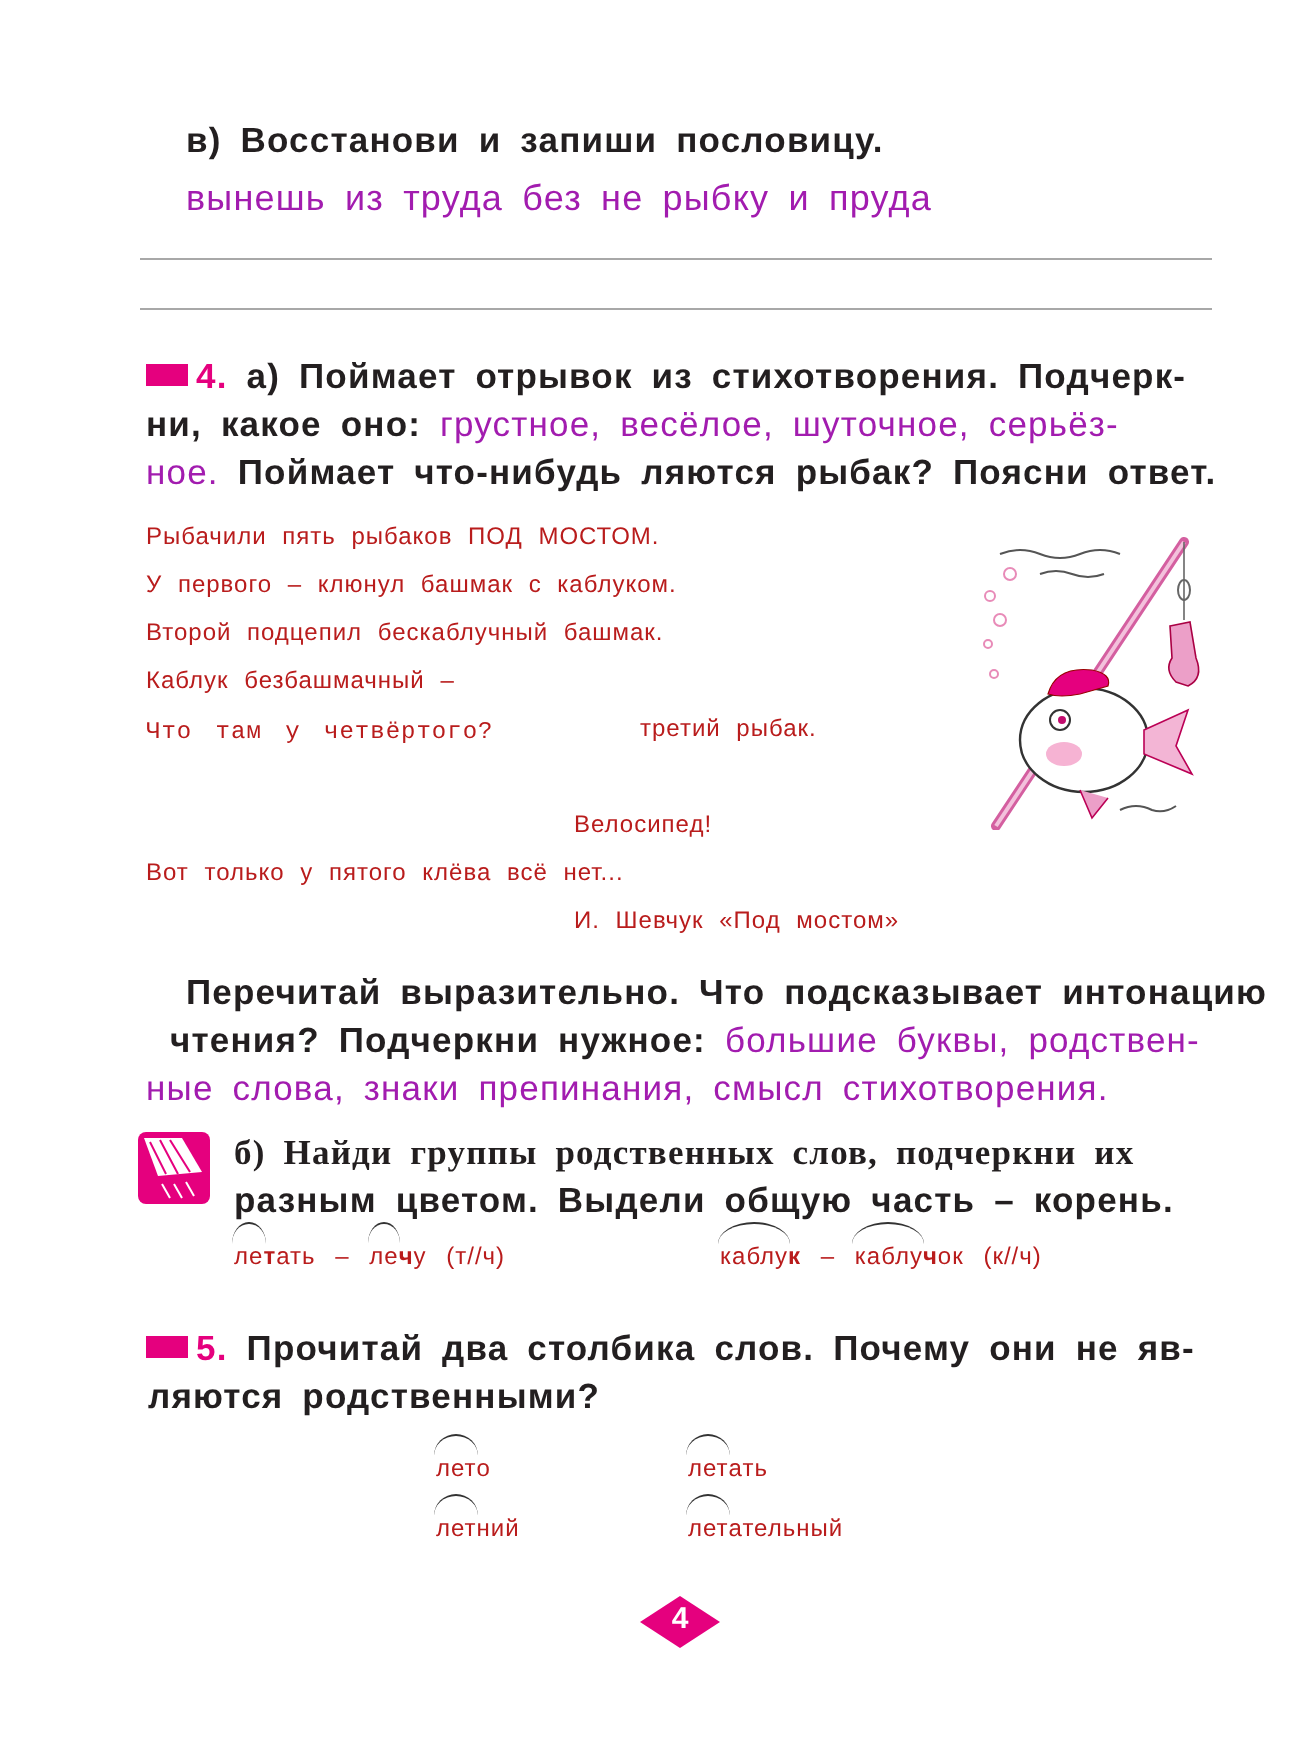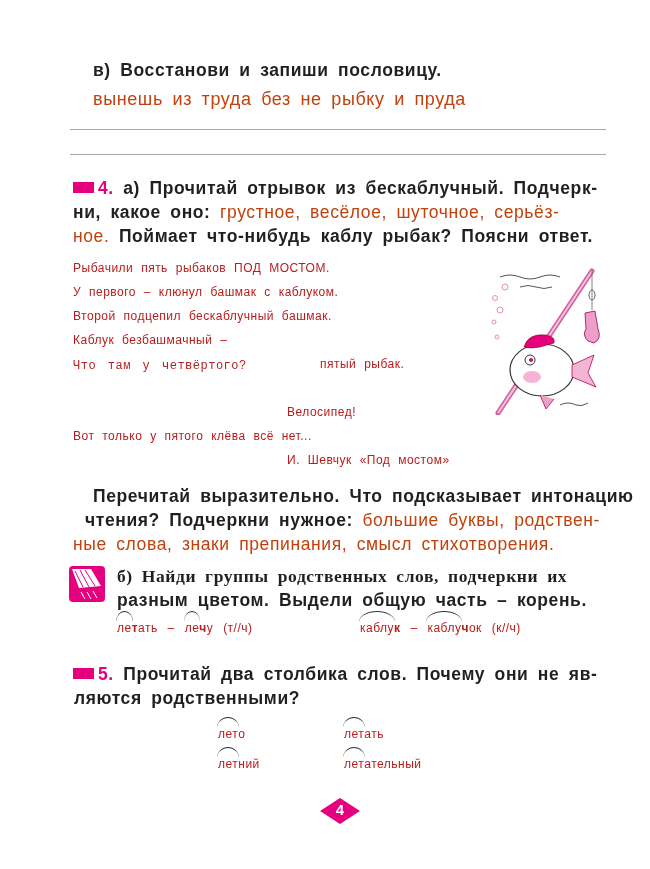--- a/index.html
+++ b/index.html
@@ -1,56 +1,56 @@
 <!DOCTYPE html>
 <html><head>
 <meta charset="utf-8">
 <style>
   html, body { margin:0; padding:0; background:#ffffff; }
   body { width:650px; height:869px; position:relative; overflow:hidden;
          font-family:"Liberation Sans", "DejaVu Sans", sans-serif; color:#231f20; }
   .abs { position:absolute; }
   .line { font-size:17.5px; letter-spacing:0.6px; word-spacing:4px; white-space:nowrap; line-height:24px; }
   .b { font-weight:bold; }
-  .reg { font-weight:normal; color:#c2410c; }
+  .reg { font-weight:normal; color:#a21caf; }
   .marker { display:inline-block; width:21px; height:11px; background:#e5007e; vertical-align:middle; margin-right:4px; position:relative; top:-2px; }
   .num { font-weight:bold; color:#e5007e; }
   .rule { position:absolute; left:70px; width:536px; height:1px; background:#a8a8a8; }
   .poem { font-size:12px; letter-spacing:0.5px; word-spacing:4px; white-space:nowrap; color:#b91c1c; line-height:24px; }
   .arc { position:relative; display:inline-block; }
   .arc::before { content:""; position:absolute; left:-1px; right:-1px; top:-5px; height:10px;
                  border-top:1.5px solid #333; border-radius:50% 50% 0 0 / 100% 100% 0 0; }
   .pagebadge { position:absolute; left:320px; top:798px; width:40px; height:26px; }
 </style>
 </head>
 <body>
 
 <div class="abs line b" style="left:93px; top:58px;">в) Восстанови и запиши пословицу.</div>
 <div class="abs line reg" style="left:93px; top:87px; font-size:18px;">вынешь из труда без не рыбку и пруда</div>
 <div class="rule" style="top:129px;"></div>
 <div class="rule" style="top:154px;"></div>
 
 <div class="abs line b" style="left:73px; top:176px;">
   <span class="marker"></span><span class="num">4.</span>
-  <span>а) Прочитай отрывок из бескаблучный. Подчерк-</span>
+  <span>а) Поймает отрывок из стихотворения. Подчерк-</span>
 </div>
 <div class="abs line" style="left:73px; top:200px;">
   <span class="b">ни, какое оно:</span>
   <span class="reg">грустное, весёлое, шуточное, серьёз-</span>
 </div>
 <div class="abs line" style="left:73px; top:224px;">
   <span class="reg">ное.</span>
-  <span class="b">Поймает что-нибудь каблу рыбак? Поясни ответ.</span>
+  <span class="b">Поймает что-нибудь ляются рыбак? Поясни ответ.</span>
 </div>
 
 <div class="abs poem" style="left:73px; top:256px;">Рыбачили пять рыбаков ПОД МОСТОМ.</div>
 <div class="abs poem" style="left:73px; top:280px;">У первого – клюнул башмак с каблуком.</div>
 <div class="abs poem" style="left:73px; top:304px;">Второй подцепил бескаблучный башмак.</div>
 <div class="abs poem" style="left:73px; top:328px;">Каблук безбашмачный –</div>
-<div class="abs poem" style="left:320px; top:352px;">пятый рыбак.</div>
+<div class="abs poem" style="left:320px; top:352px;">третий рыбак.</div>
 <div class="abs poem" style="left:73px; top:354px;font-family:Liberation Mono, monospace;">Что там у четвёртого?</div>
 <div class="abs poem" style="left:287px; top:400px;">Велосипед!</div>
 <div class="abs poem" style="left:73px; top:424px;">Вот только у пятого клёва всё нет...</div>
 <div class="abs poem" style="left:287px; top:448px;">И. Шевчук «Под мостом»</div>
 
 <svg class="abs" style="left:480px; top:265px;" width="135" height="150" viewBox="0 0 135 150">
   <path d="M20 12 q10 -4 20 0 q10 4 20 0 q10 -4 20 0" fill="none" stroke="#555" stroke-width="1"></path>
   <path d="M40 22 q8 -3 16 0 q8 3 16 0" fill="none" stroke="#555" stroke-width="1"></path>
   <circle cx="25" cy="22" r="3" fill="none" stroke="#e88bb8"></circle>
   <circle cx="15" cy="33" r="2.5" fill="none" stroke="#e88bb8"></circle>

